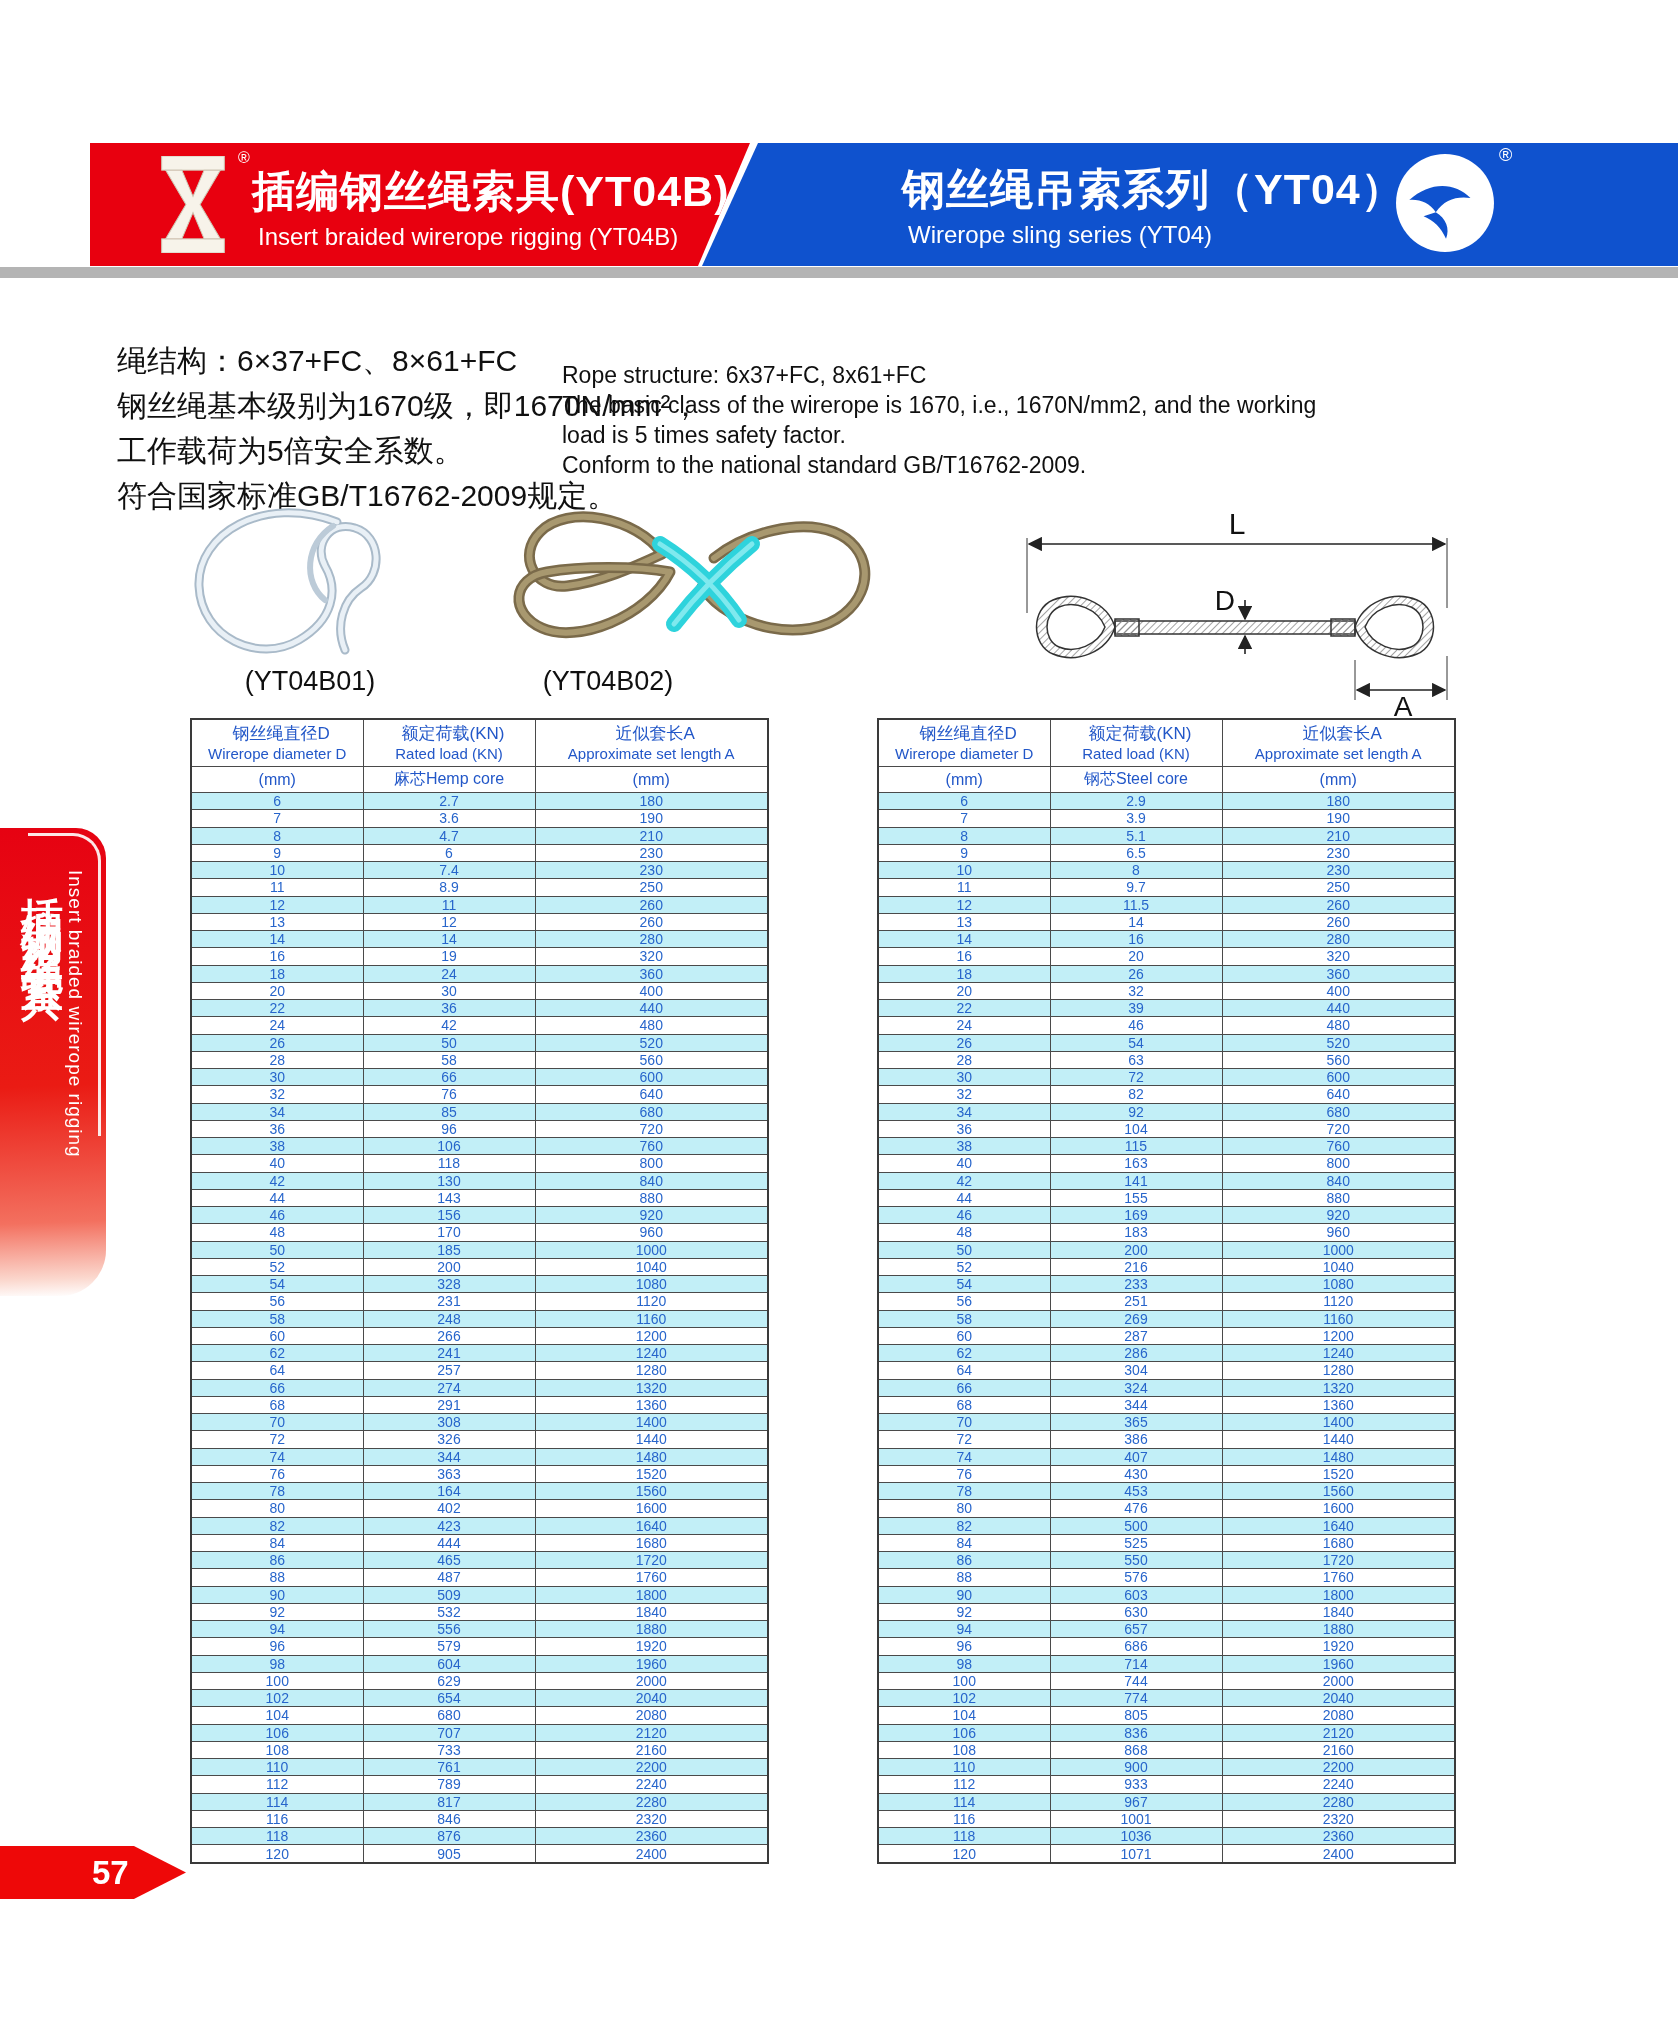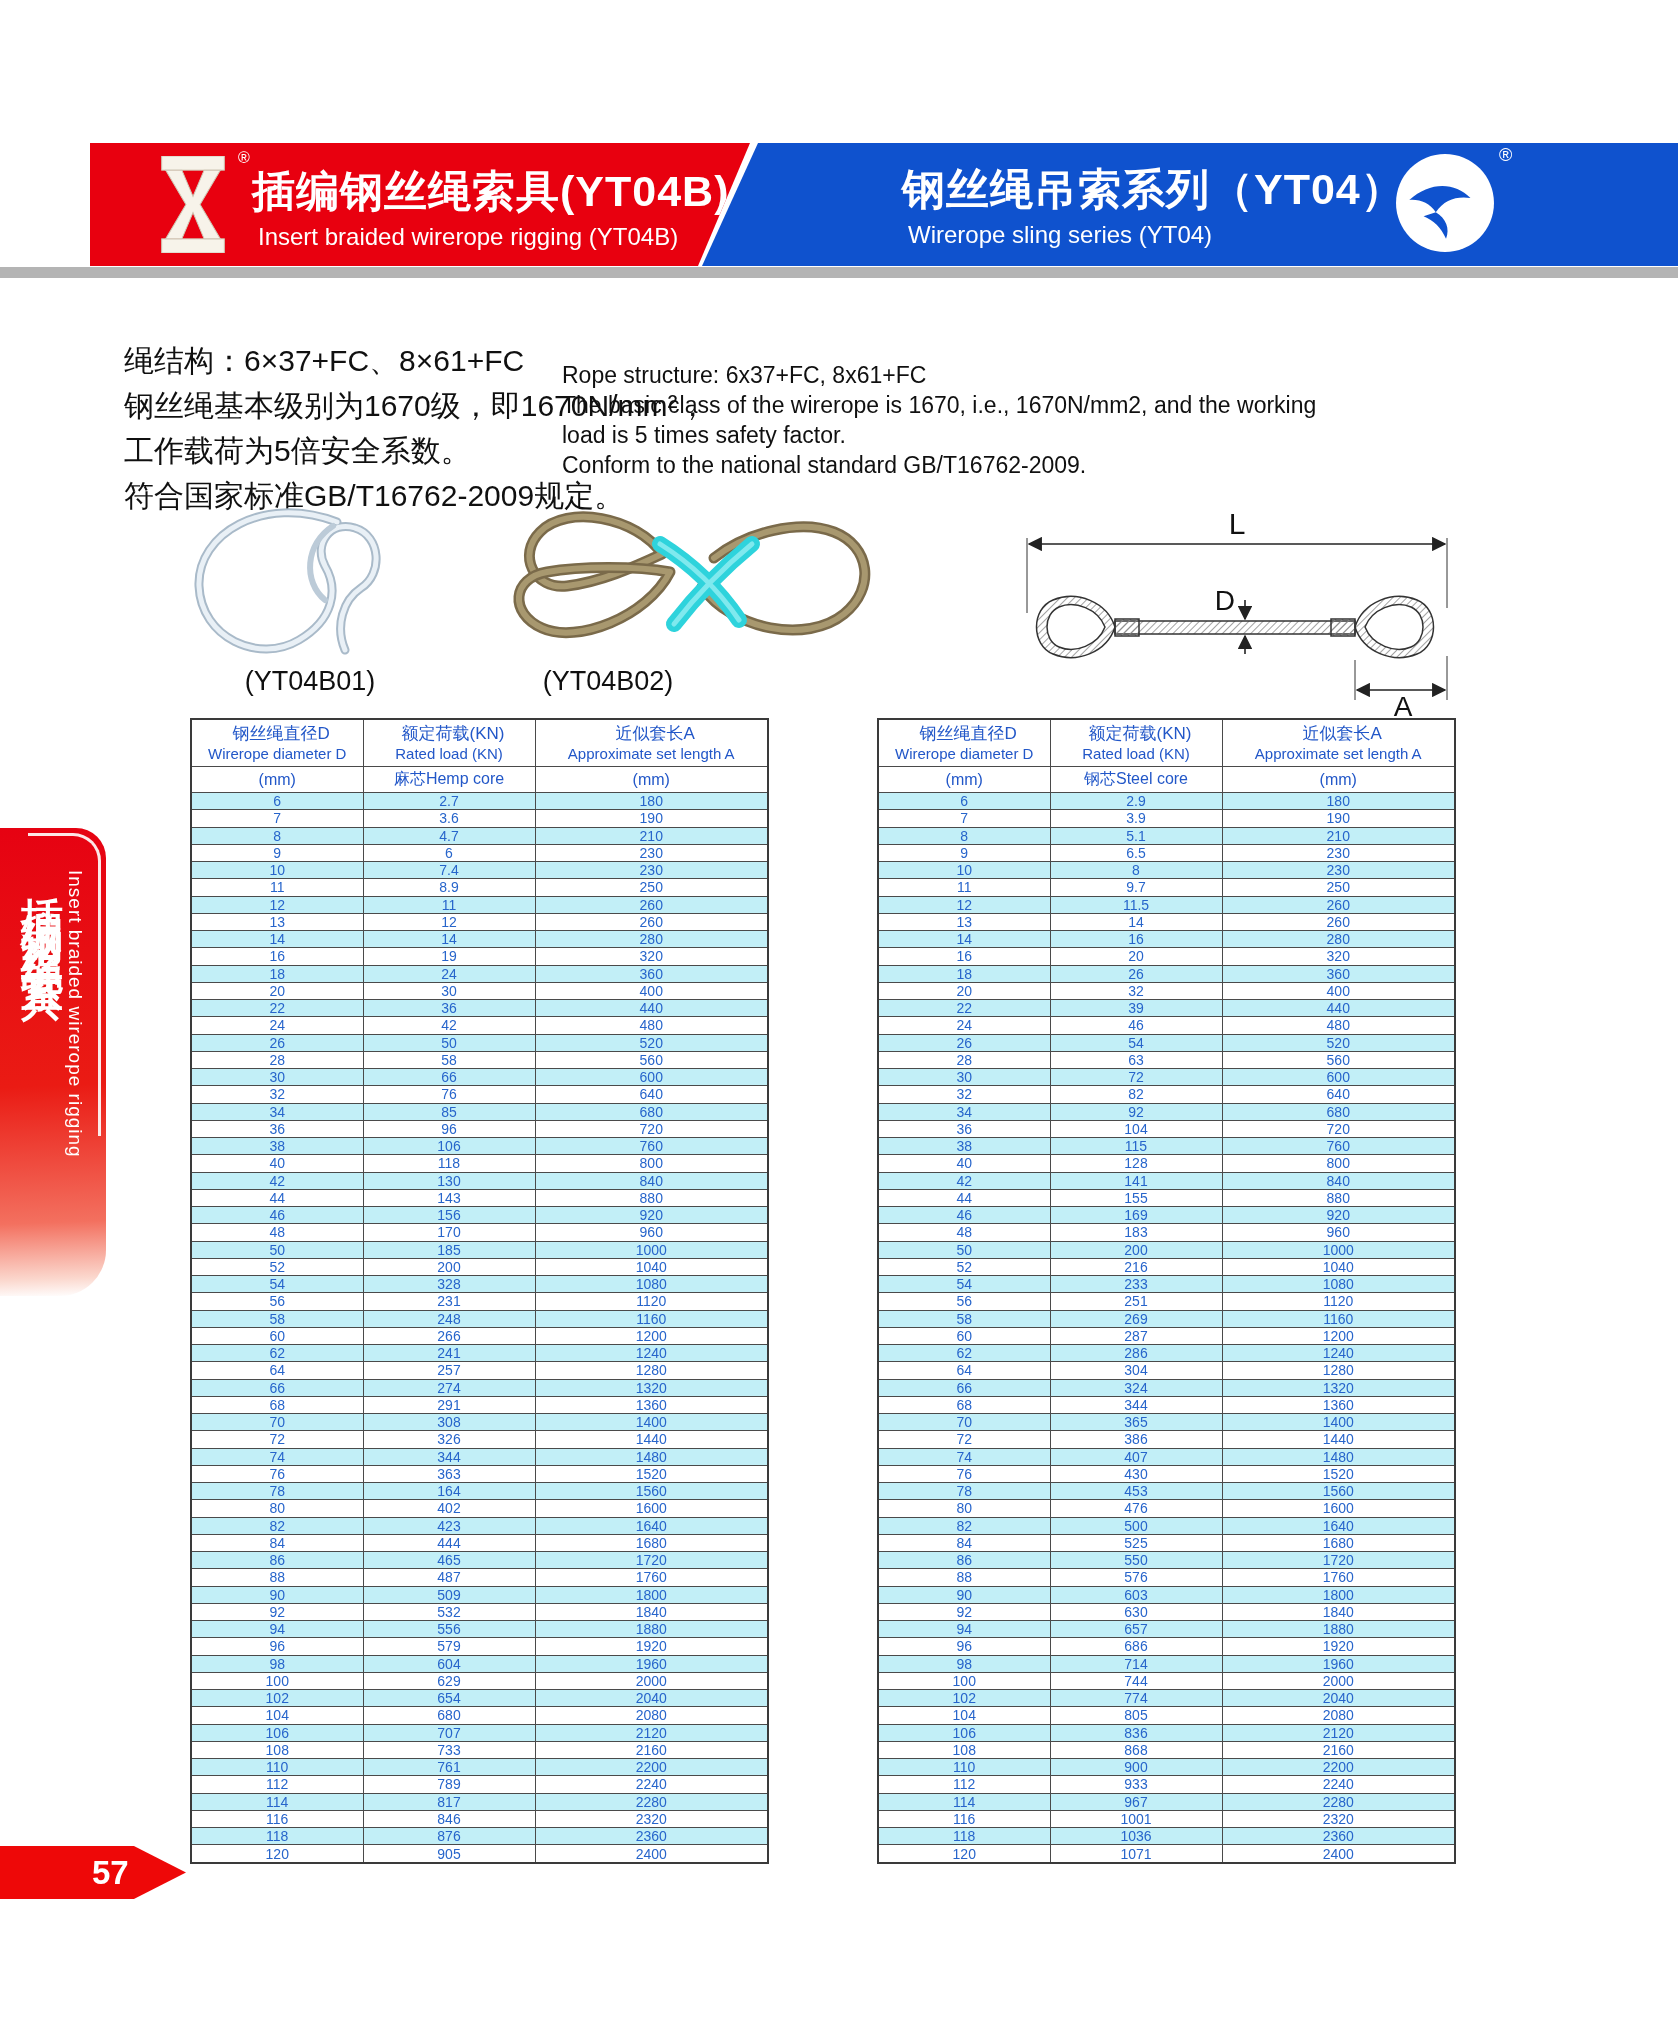--- a/index.html
+++ b/index.html
@@ -12,21 +12,21 @@
   .banner-blue{position:absolute;left:702px;top:143px;width:976px;height:123px;background:#0f52ce;
               clip-path:polygon(56px 0,100% 0,100% 100%,0 100%);}
   .logo-red{position:absolute;left:62px;top:13px;width:82px;height:97px;}
   .reg-mark{position:absolute;color:#fff;font-size:16px;}
   .banner-title{position:absolute;color:#fff;font-weight:bold;font-size:43px;white-space:nowrap;letter-spacing:1px;}
   .banner-sub{position:absolute;color:#fff;font-size:24px;white-space:nowrap;}
   .logo-blue{position:absolute;left:693px;top:10px;width:100px;height:100px;}
   .gray-bar{position:absolute;left:0;top:267px;width:1678px;height:11px;background:#b4b4b4;}
 
   
-  .desc-zh{position:absolute;left:124px;top:338px;font-size:30px;color:#101010;line-height:45px;white-space:nowrap;}
+  .desc-zh{position:absolute;left:117px;top:338px;font-size:30px;color:#101010;line-height:45px;white-space:nowrap;}
   .desc-en{position:absolute;left:562px;top:360px;font-size:23px;color:#101010;line-height:30px;white-space:nowrap;}
 
   
   .fig{position:absolute;}
   .fig-caption{position:absolute;font-size:27px;color:#101010;text-align:center;}
 
   
   table.dtable{position:absolute;top:718px;width:577px;height:1146px;border-collapse:collapse;
                table-layout:fixed;background:#fff;border:2px solid #3a3a3a;}
   .dtable th,.dtable td{border:1px solid #4a4a4a;text-align:center;vertical-align:middle;padding:0;overflow:hidden;}
@@ -623,21 +623,21 @@
           <td>104</td>
           <td>720</td>
         </tr>
         <tr>
           <td>38</td>
           <td>115</td>
           <td>760</td>
         </tr>
         <tr>
           <td>40</td>
-          <td>128</td>
+          <td>163</td>
           <td>800</td>
         </tr>
         <tr>
           <td>42</td>
           <td>141</td>
           <td>840</td>
         </tr>
         <tr>
           <td>44</td>
           <td>155</td>

